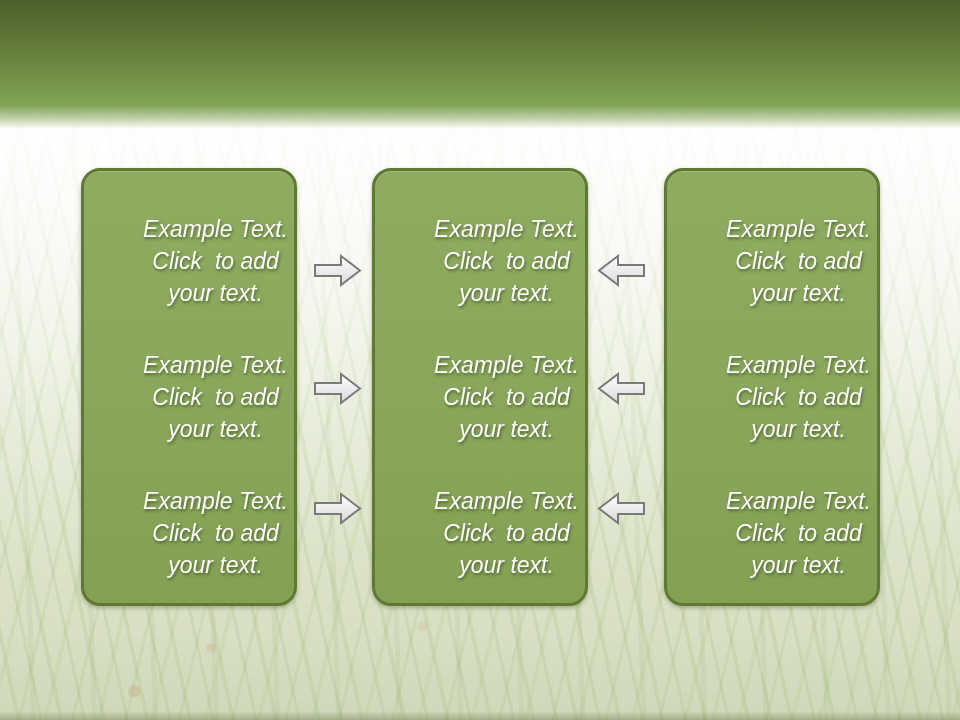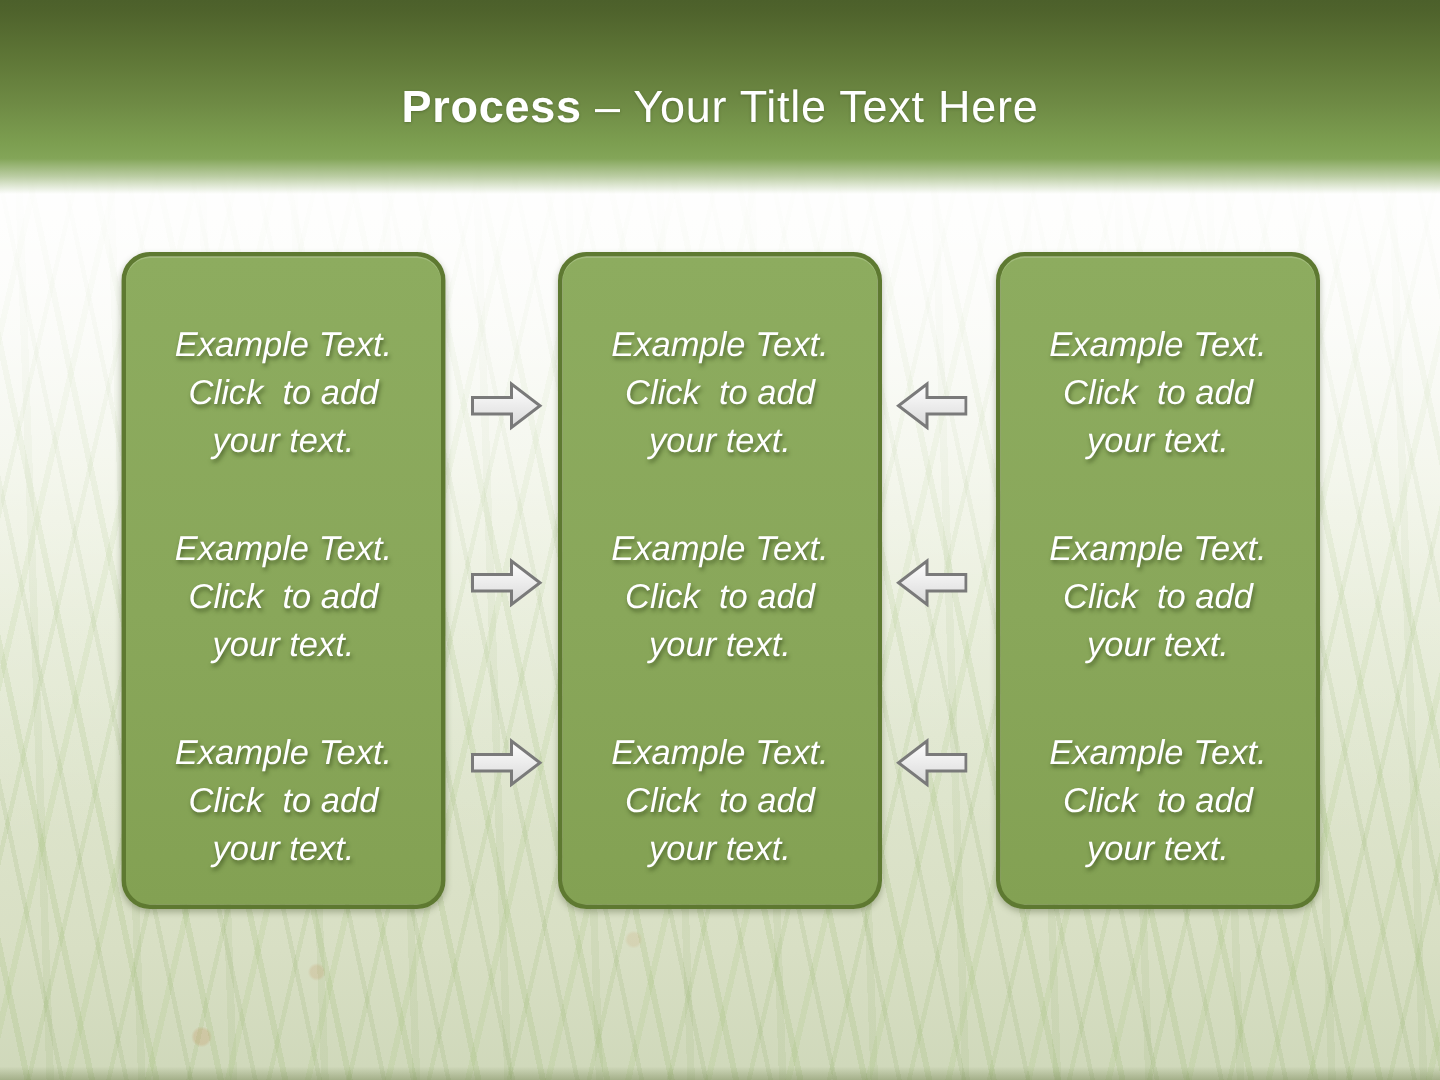--- a/index.html
+++ b/index.html
@@ -45,20 +45,21 @@
   .slide-title .bold { font-weight:bold; }
 
   
   .process-box {
     position:absolute; top:168px; height:438px; width:216px; box-sizing:border-box;
     background:linear-gradient(180deg, #8DAC5F 0%, #89A75A 55%, #83A153 100%);
     border:3px solid #5E7931; border-radius:19px;
     box-shadow:0 2px 4px rgba(60,75,35,0.35), inset 0 1px 0 rgba(255,255,255,0.18);
     display:flex; flex-direction:column; gap:40px;
     padding:42px 6px 22px;
+    align-items:flex-end;
   }
   .box-1 { left:81px; }
   .box-2 { left:372px; }
   .box-3 { left:664px; }
 
   .text-block {
     color:#FFFFFF; font-style:italic; font-size:23px; line-height:32px;
     text-align:center; white-space:pre-wrap;
     text-shadow:1px 2px 3px rgba(48,68,22,0.65);
   }
@@ -74,24 +75,20 @@
 </head>
 <body>
 
 <div class="slide">
 
   <div class="grass-bg"></div>
   <div class="grass-fade"></div>
   <div class="bottom-shade"></div>
 
   <div class="title-band"></div>
-  <div class="slide-title">
-    <span class="bold">Process</span>
-    <span>– Your Title Text Here</span>
-  </div>
 
   <div class="process-box box-1">
     <div class="text-block">Example Text.
 Click  to add
 your text.</div>
     <div class="text-block">Example Text.
 Click  to add
 your text.</div>
     <div class="text-block">Example Text.
 Click  to add

